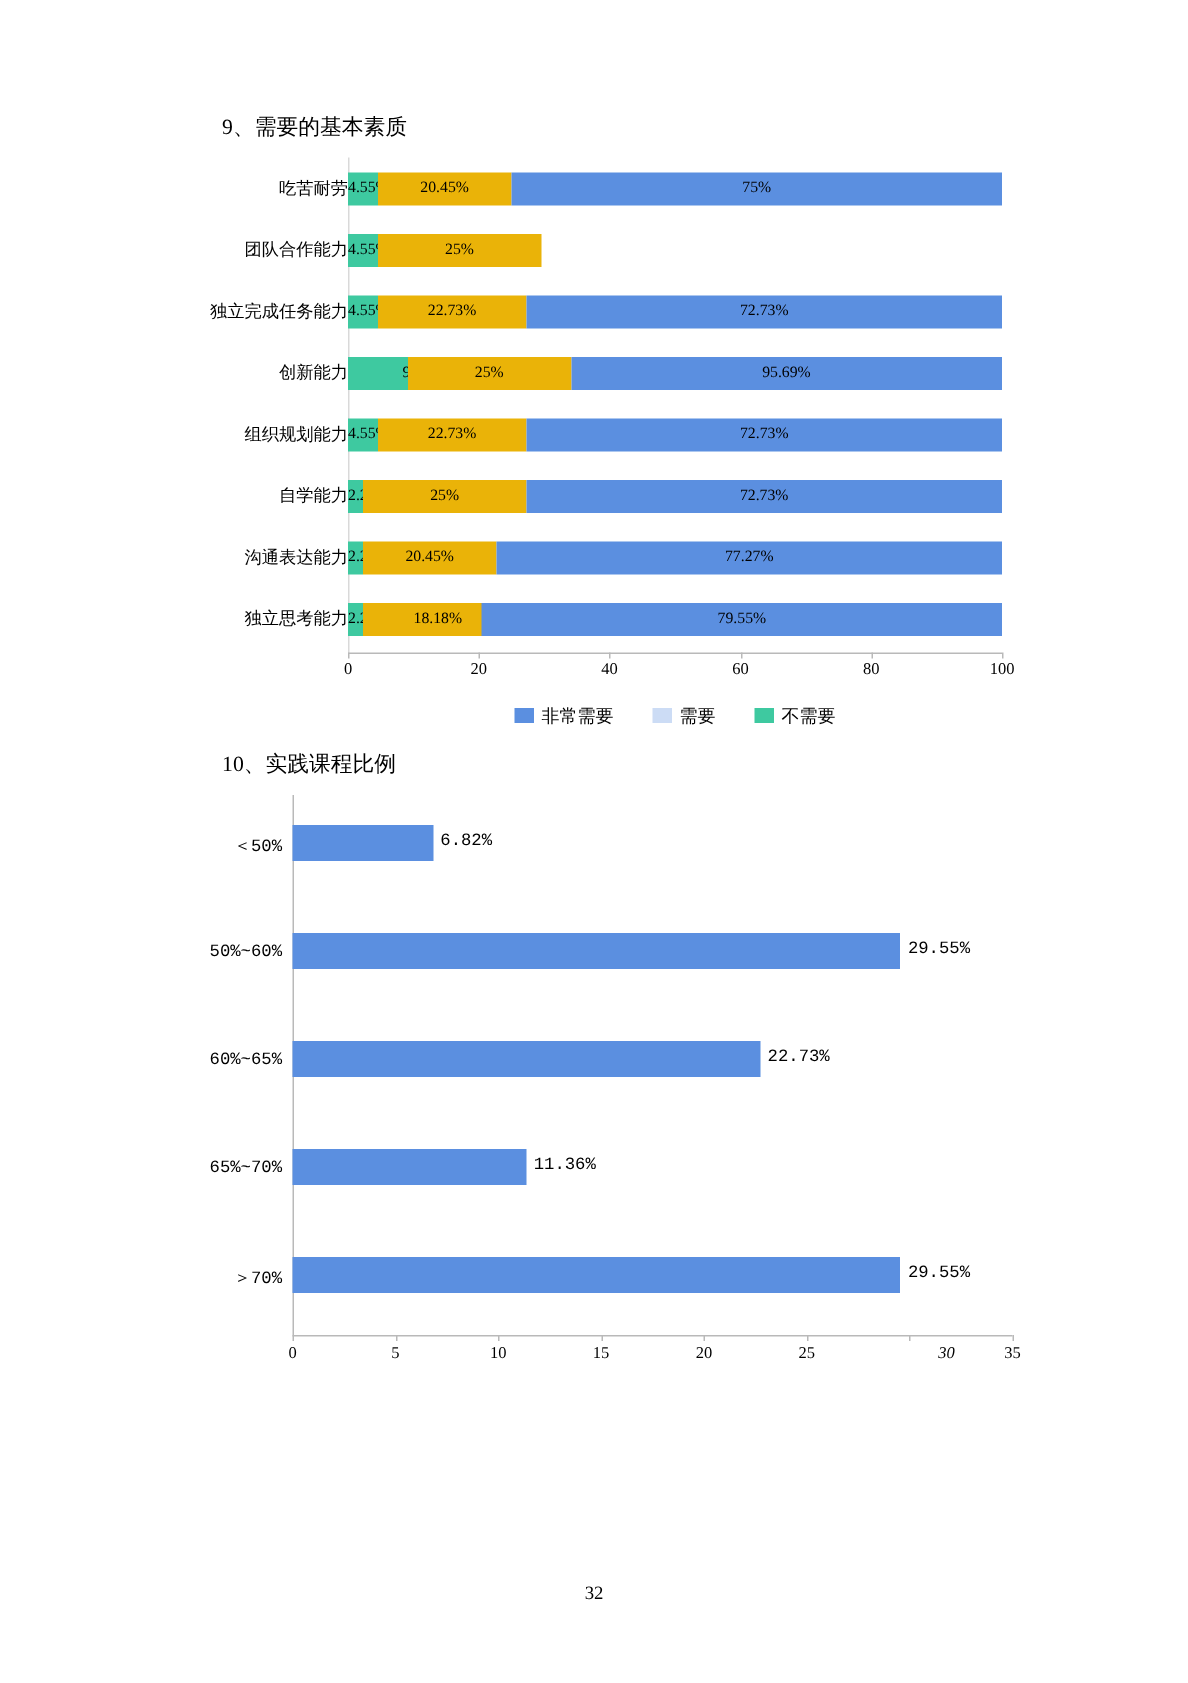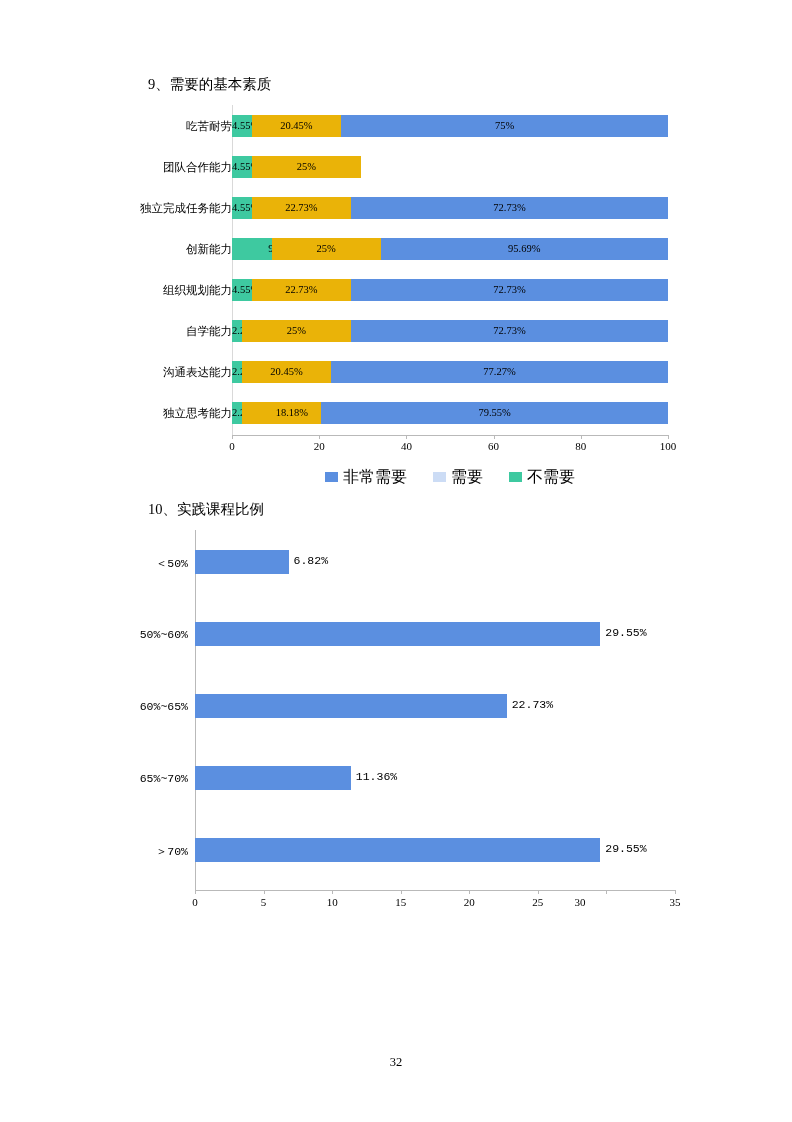--- a/index.html
+++ b/index.html
@@ -124,21 +124,21 @@
   #c1-legend {
     position: absolute;
     left: 112px;
     top: 362px;
     width: 436px;
     height: 20px;
     display: flex;
     justify-content: center;
     align-items: center;
     gap: 26px;
-    font-size: 16px;
+    font-size: 12px;
   }
   .lg-item { display: flex; align-items: center; gap: 5px; white-space: nowrap; }
   .lg-swatch { width: 13px; height: 10px; display: inline-block; }
   .lg-blue { background: #5b8fe0; }
   .lg-light { background: #ccdcf5; }
   .lg-green { background: #3ec9a0; }
 
   
   #chart2 {
     position: absolute;
@@ -372,21 +372,21 @@
         <div class="c2-tick-label" style="left: 143.571px;">5</div>
         <div class="c2-tick" style="left: 212.143px;"></div>
         <div class="c2-tick-label" style="left: 212.143px;">10</div>
         <div class="c2-tick" style="left: 280.714px;"></div>
         <div class="c2-tick-label" style="left: 280.714px;">15</div>
         <div class="c2-tick" style="left: 349.286px;"></div>
         <div class="c2-tick-label" style="left: 349.286px;">20</div>
         <div class="c2-tick" style="left: 417.857px;"></div>
         <div class="c2-tick-label" style="left: 417.857px;">25</div>
         <div class="c2-tick" style="left: 486.429px;"></div>
-        <div class="c2-tick-label" style="left: 460px;">30</div>
+        <div class="c2-tick-label" style="left: 511px; font-style: italic;">30</div>
         <div class="c2-tick" style="left: 555px;"></div>
         <div class="c2-tick-label" style="left: 555px;">35</div>
       </div>
   </div>
 
   <div id="page-number">32</div>
 
 </div>
 
 </body></html>

